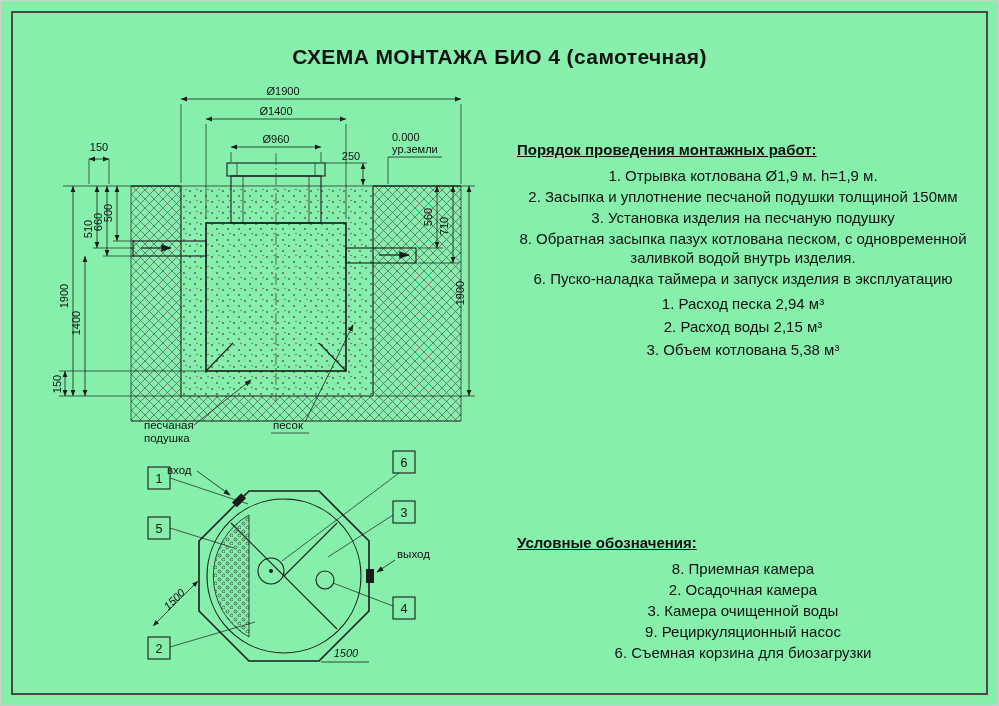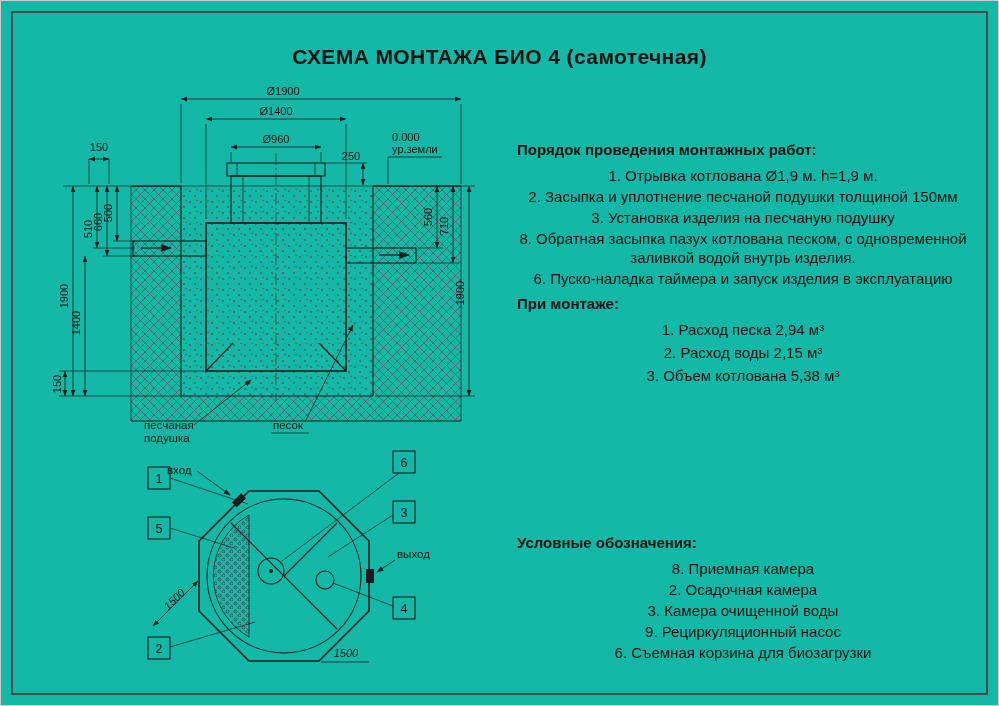--- a/index.html
+++ b/index.html
@@ -1,23 +1,23 @@
 <!DOCTYPE html>
 <html><head>
 <meta charset="utf-8">
 <style>
   * { margin:0; padding:0; box-sizing:border-box; }
   html,body { background:#ffffff; }
   body { font-family:"Liberation Sans","DejaVu Sans",sans-serif; color:#111; }
-  .page { position:relative; width:999px; height:706px; background:#14b8a6; border:1px solid #cfcfcf; overflow:hidden; }
+  .page { position:relative; width:999px; height:706px; background:#86efac; border:1px solid #cfcfcf; overflow:hidden; }
   .frame { position:absolute; left:10px; top:10px; right:10px; bottom:10px; border:2px solid #4a4a4a; }
   .title { position:absolute; top:44px; left:0; width:100%; text-align:center;
            font-size:21px; font-weight:bold; letter-spacing:.4px; }
   .text-col { position:absolute; left:516px; width:452px; font-size:15px; line-height:19px; }
-  .text-col h2 { font-size:15px; font-weight:bold; margin-bottom:7px; }
+  .text-col h2 { font-size:15px; font-weight:bold; text-decoration:underline; margin-bottom:7px; }
   .text-col .item { margin-bottom:2px;text-align:center; }
   #block-procedure { top:139px; }
   #block-install { top:293px; }
   #block-install .item { margin-bottom:4px; }
   #block-legend { top:512px;margin-top:20px; }
   svg.drawing { position:absolute; left:50px; top:80px; }
   svg text { fill:#111; }
   .d  { font:11px "Liberation Sans","DejaVu Sans",sans-serif; }
   .lb { font:11.5px "Liberation Sans","DejaVu Sans",sans-serif; }
   .num { font:12.5px "Liberation Sans","DejaVu Sans",sans-serif; }
@@ -252,21 +252,20 @@
   <div class="text-col" id="block-procedure">
     <h2>Порядок проведения монтажных работ:</h2>
     <div class="item">1. Отрывка котлована Ø1,9 м. h=1,9 м.</div>
     <div class="item">2. Засыпка и уплотнение песчаной подушки толщиной 150мм</div>
     <div class="item">3. Установка изделия на песчаную подушку</div>
     <div class="item">8. Обратная засыпка пазух котлована песком, с одновременной заливкой водой внутрь изделия.</div>
     <div class="item">6. Пуско-наладка таймера и запуск изделия в эксплуатацию</div>
   </div>
 
   <div class="text-col" id="block-install">
-    <h2>При монтаже:</h2>
     <div class="item">1. Расход песка 2,94 м³</div>
     <div class="item">2. Расход воды 2,15 м³</div>
     <div class="item">3. Объем котлована 5,38 м³</div>
   </div>
 
   <div class="text-col" id="block-legend">
     <h2>Условные обозначения:</h2>
     <div class="item">8. Приемная камера</div>
     <div class="item">2. Осадочная камера</div>
     <div class="item">3. Камера очищенной воды</div>

